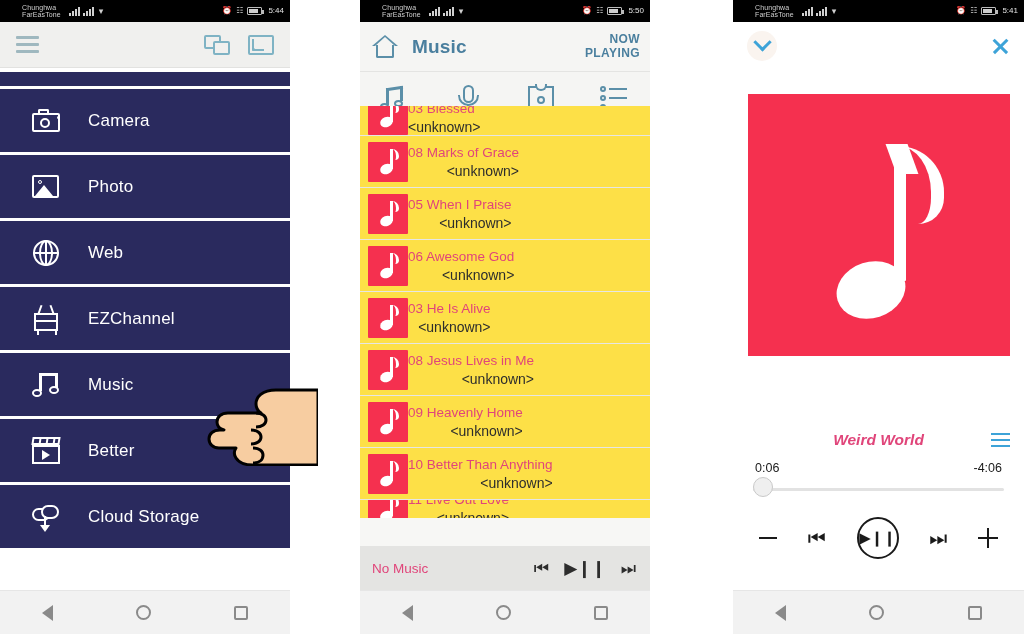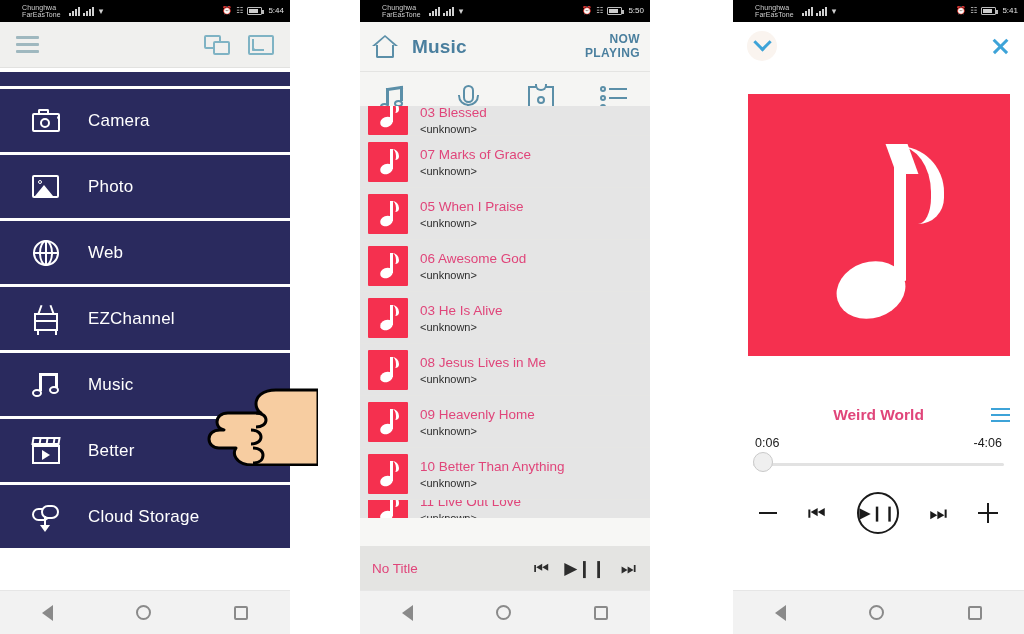--- a/index.html
+++ b/index.html
@@ -165,34 +165,34 @@
   .t-alb .cut { position:absolute; left:11px; top:1px; width:12px;height:7px;border:2px solid #5b8fa8;border-top:none;border-bottom-left-radius:7px;border-bottom-right-radius:7px;background:#f5f5f3;}
   .t-alb .hole{ position:absolute; left:13px; top:13px; width:8px;height:8px;border:2px solid #5b8fa8;border-radius:50%;}
   
   .t-list .r { position:absolute; height:2.6px; background:#5b8fa8; left:12px; width:18px; }
   .t-list .r:nth-of-type(1){top:5px}.t-list .r:nth-of-type(2){top:14px}.t-list .r:nth-of-type(3){top:23px}
   .t-list .d { position:absolute; left:3px; width:6px;height:6px;border:2px solid #5b8fa8;border-radius:50%;}
   .t-list .d:nth-of-type(4){top:3px}.t-list .d:nth-of-type(5){top:12px}.t-list .d:nth-of-type(6){top:21px}
 
   .songlist { position: absolute; top: 106px; left: 0; right: 0; bottom: 88px; overflow: hidden; background: #f7f7f5; }
   .song {
-    height: 52px; display: flex; align-items: center; gap: 12px;
-    padding-left: 8px; border-bottom: 1px solid #e6e6e4; background: #e5e5e5;
+    height: 52px; display: flex; align-items: center; 
+    padding-left: 8px; border-bottom: 1px solid #e6e6e4; background: #fde047;
     cursor: pointer;
   }
   .song-art {
     width: 40px; height: 40px; background: #f5304f; flex: none;
     position: relative; border-radius: 1px;
   }
   .song-art .nstem { position:absolute; left:22px; top:7px; width:3px;height:20px;background:#fff;}
   .song-art .nflag { position:absolute; left:24px; top:7px; width:7px;height:11px;border-right:3px solid #fff;border-top-right-radius:7px;border-bottom-right-radius:4px;}
   .song-art .nhead { position:absolute; left:12px; top:22px; width:13px;height:10px;background:#fff;border-radius:50%;transform:rotate(-20deg);}
   .song-meta { display: flex; flex-direction: column; gap: 3px; min-width: 0; }
   .song-title { font-size: 13.5px; color: #e0457a; white-space: nowrap; overflow: hidden; }
-  .song-sub { font-size: 11px; color: #2d2d2d; }
+  .song-sub { font-size: 14px; color: #2d2d2d; text-align: right; }
   .song.clipped-top { height: 30px; align-items: flex-end; overflow: hidden; }
   .song.clipped-bot { height: 18px; overflow: hidden; border-bottom: none; }
 
   .p2-playbar {
     position: absolute; left: 0; right: 0; bottom: 44px; height: 44px;
     background: #e4e4e2; display: flex; align-items: center;
     justify-content: space-between; padding: 0 14px 0 12px;
   }
   .p2-playbar .nt { font-size: 13.5px; color: #e0457a; }
   .p2-ctrls { display: flex; align-items: center; gap: 15px; color: #2d2d2d; font-size: 17px; }
@@ -212,21 +212,21 @@
   .album-wrap { display: flex; justify-content: center; margin-top: 24px; }
   .album-art { width: 262px; height: 262px; background: #f5304f; position: relative; }
   .album-art .stem { position:absolute; left:146px; top:55px; width:12px;height:132px;background:#fff; border-radius:1px;}
   .album-art .flag {
     position:absolute; left:150px; top:52px; width:46px; height:78px;
     border-right: 13px solid #fff; border-top-right-radius: 46px; border-bottom-right-radius: 26px;
   }
   .album-art .flagtip { position:absolute; left:143px; top:50px; width:22px;height:30px;background:#fff;transform:skewX(20deg);}
   .album-art .head { position:absolute; left:88px; top:168px; width:70px;height:56px;background:#fff;border-radius:50%;transform:rotate(-18deg);}
 
-  .p3-title-row { display: flex; align-items: flex-end; justify-content: center; margin-top: 50px; position: relative; padding: 0 14px; }
+  .p3-title-row { display: flex; align-items: flex-end; justify-content: center; margin-top: 75px; position: relative; padding: 0 14px; font-style: italic; }
   .p3-title { font-size: 15.5px; color: #e0457a; font-weight: 600; }
   .queue-ic { position: absolute; right: 14px; top: 2px; width: 19px; height: 15px; cursor: pointer; }
   .queue-ic i { position:absolute; left:0; width:19px; height:2.4px; background:#3da3d8; }
   .queue-ic i:nth-child(1){top:0} .queue-ic i:nth-child(2){top:6px} .queue-ic i:nth-child(3){top:12px}
 
   .time-row { display: flex; justify-content: space-between; padding: 12px 22px 0 22px; font-size: 12.5px; color: #1a1a1a; }
   .seek-wrap { padding: 4px 20px 0 20px; position: relative; }
   .seek-track { height: 3px; background: #e2e2e2; border-radius: 2px; margin-top: 9px; }
   .seek-knob {
     position: absolute; left: 20px; top: 2px; width: 20px; height: 20px;
@@ -477,21 +477,21 @@
         </span>
       </div>
 
       <div class="song">
         <span class="song-art">
             <span class="nstem"></span>
             <span class="nflag"></span>
             <span class="nhead"></span>
           </span>
         <span class="song-meta">
-          <span class="song-title">07 Marks of Grace</span>
+          <span class="song-title">08 Marks of Grace</span>
           <span class="song-sub">&lt;unknown&gt;</span>
         </span>
       </div>
 
       <div class="song">
         <span class="song-art">
             <span class="nstem"></span>
             <span class="nflag"></span>
             <span class="nhead"></span>
           </span>
@@ -568,21 +568,21 @@
             <span class="nhead"></span>
           </span>
         <span class="song-meta">
           <span class="song-title">11 Live Out Love</span>
           <span class="song-sub">&lt;unknown&gt;</span>
         </span>
       </div>
     </div>
 
     <div class="p2-playbar">
-      <span class="nt">No Title</span>
+      <span class="nt">No Music</span>
       <span class="p2-ctrls">
         <span class="ctrl">⏮</span>
         <span class="ctrl">▶❙❙</span>
         <span class="ctrl">⏭</span>
       </span>
     </div>
 
     <div class="navbar">
       <span class="nav-back"></span>
       <span class="nav-home"></span>

